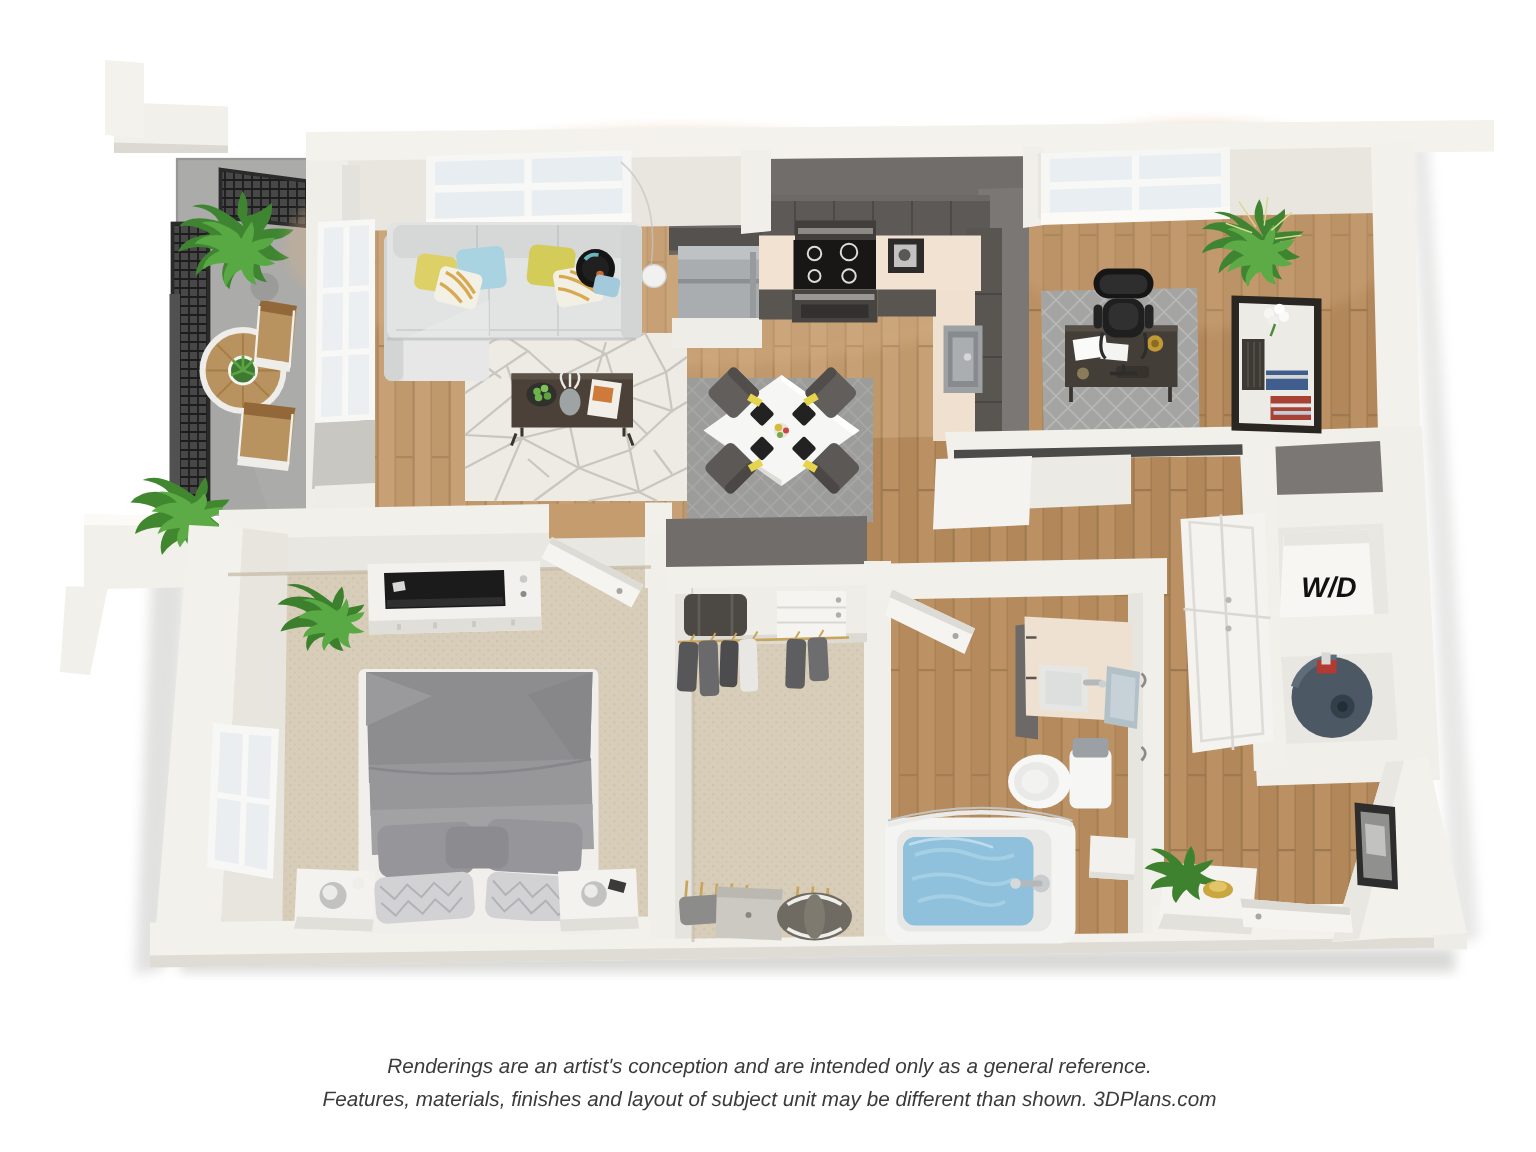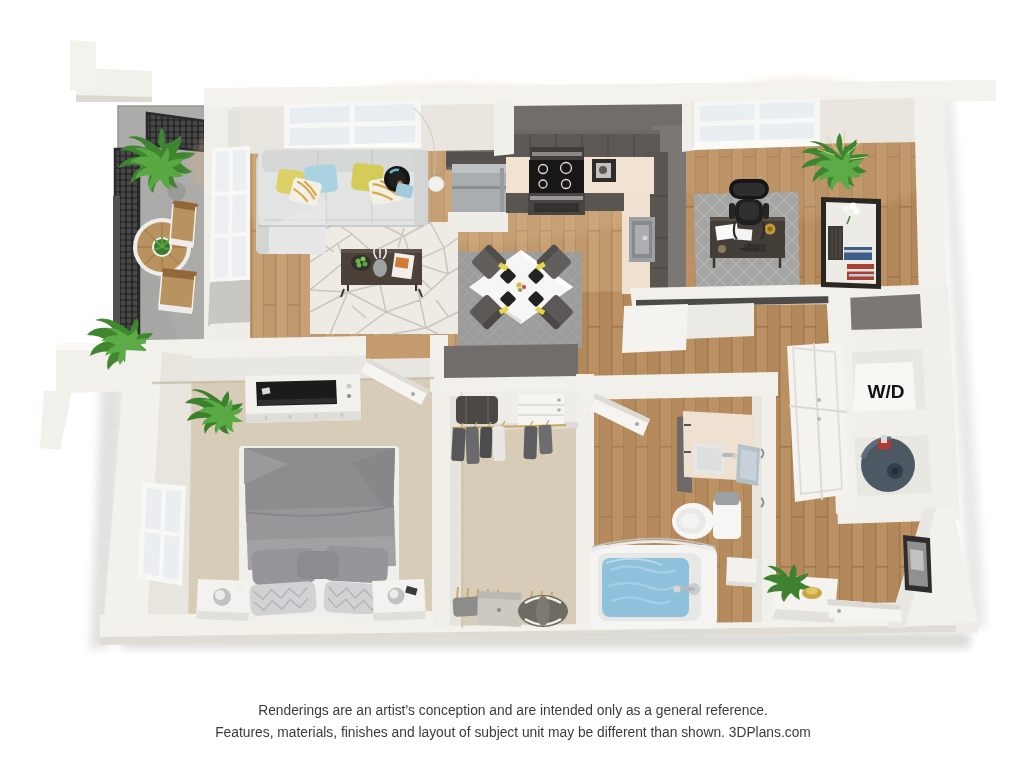--- a/index.html
+++ b/index.html
@@ -1,16 +1,16 @@
 <!DOCTYPE html>
 <html><head>
 <meta charset="utf-8">
 <style>
 html,body{margin:0;padding:0;background:#ffffff;}
-#stage{position:relative;width:1024px;height:768px;background:#ffffff;overflow:hidden;font-family:"Liberation Sans", sans-serif;}
+#stage{position:relative;width:1024px;height:768px;background:#ffffff;overflow:hidden;font-family:"Liberation Sans", sans-serif;font-style:italic;}
 </style>
 </head>
 <body>
 <div id="stage">
 <svg width="1024" height="768" viewBox="0 0 1024 768" xmlns="http://www.w3.org/2000/svg">
 <defs>
 <filter id="soft" x="-30%" y="-30%" width="160%" height="160%">
           <feGaussianBlur stdDeviation="4"></feGaussianBlur>
         </filter>
 <pattern id="woodA" width="24" height="130" patternUnits="userSpaceOnUse">

